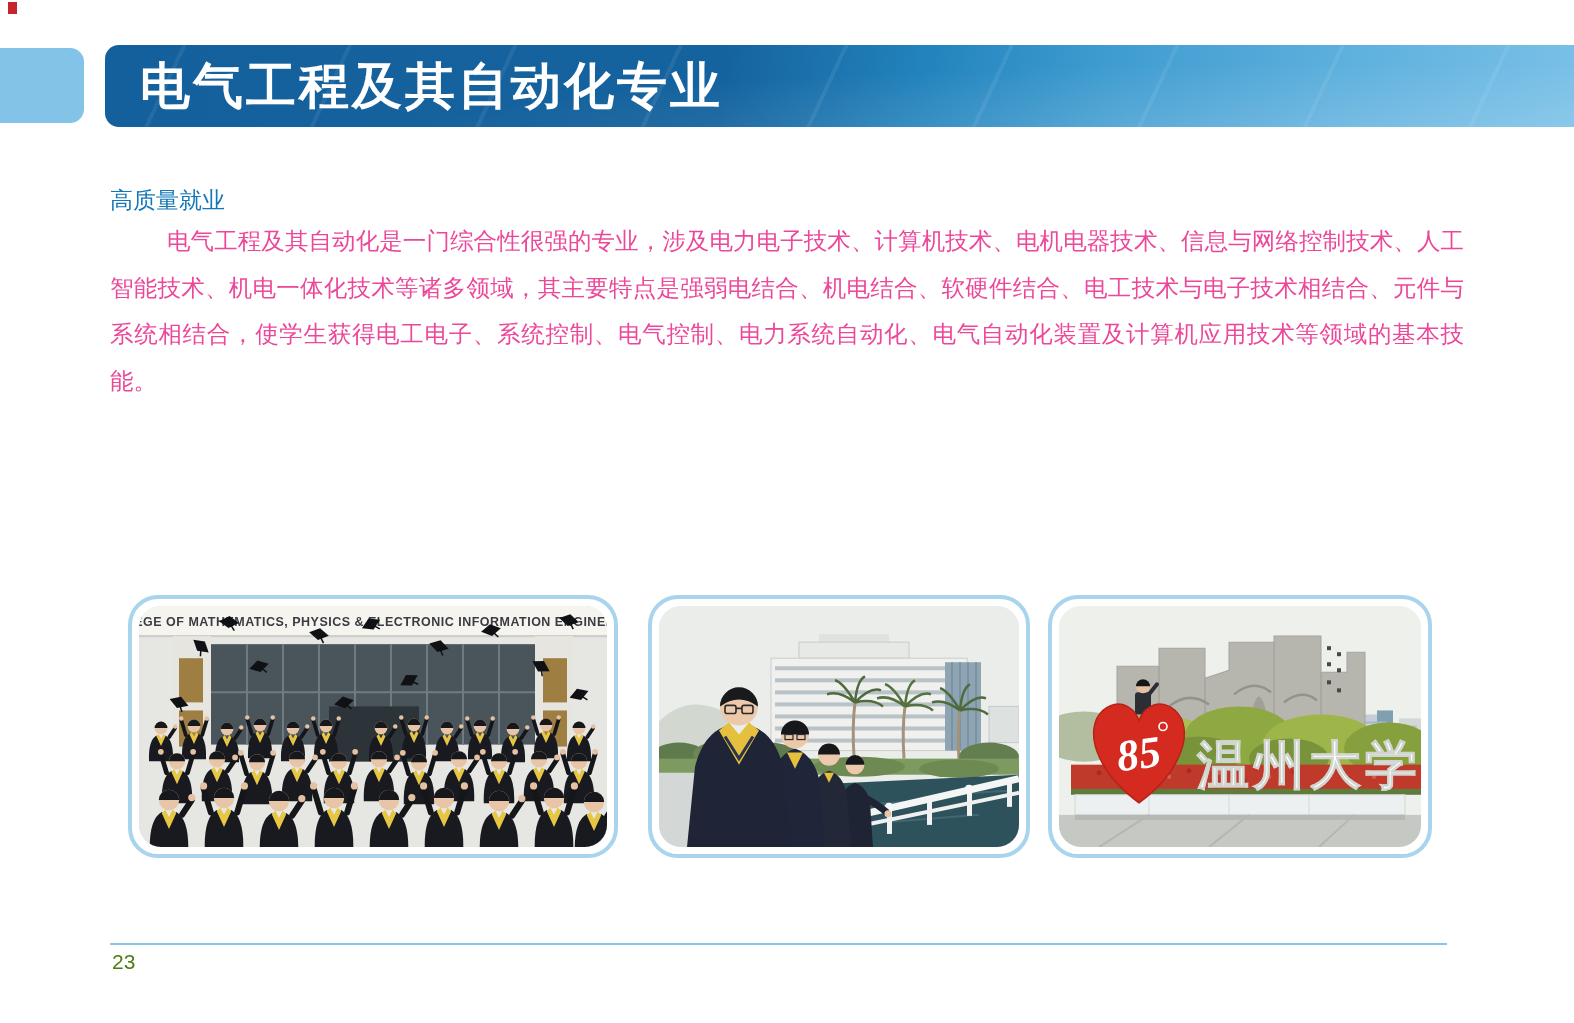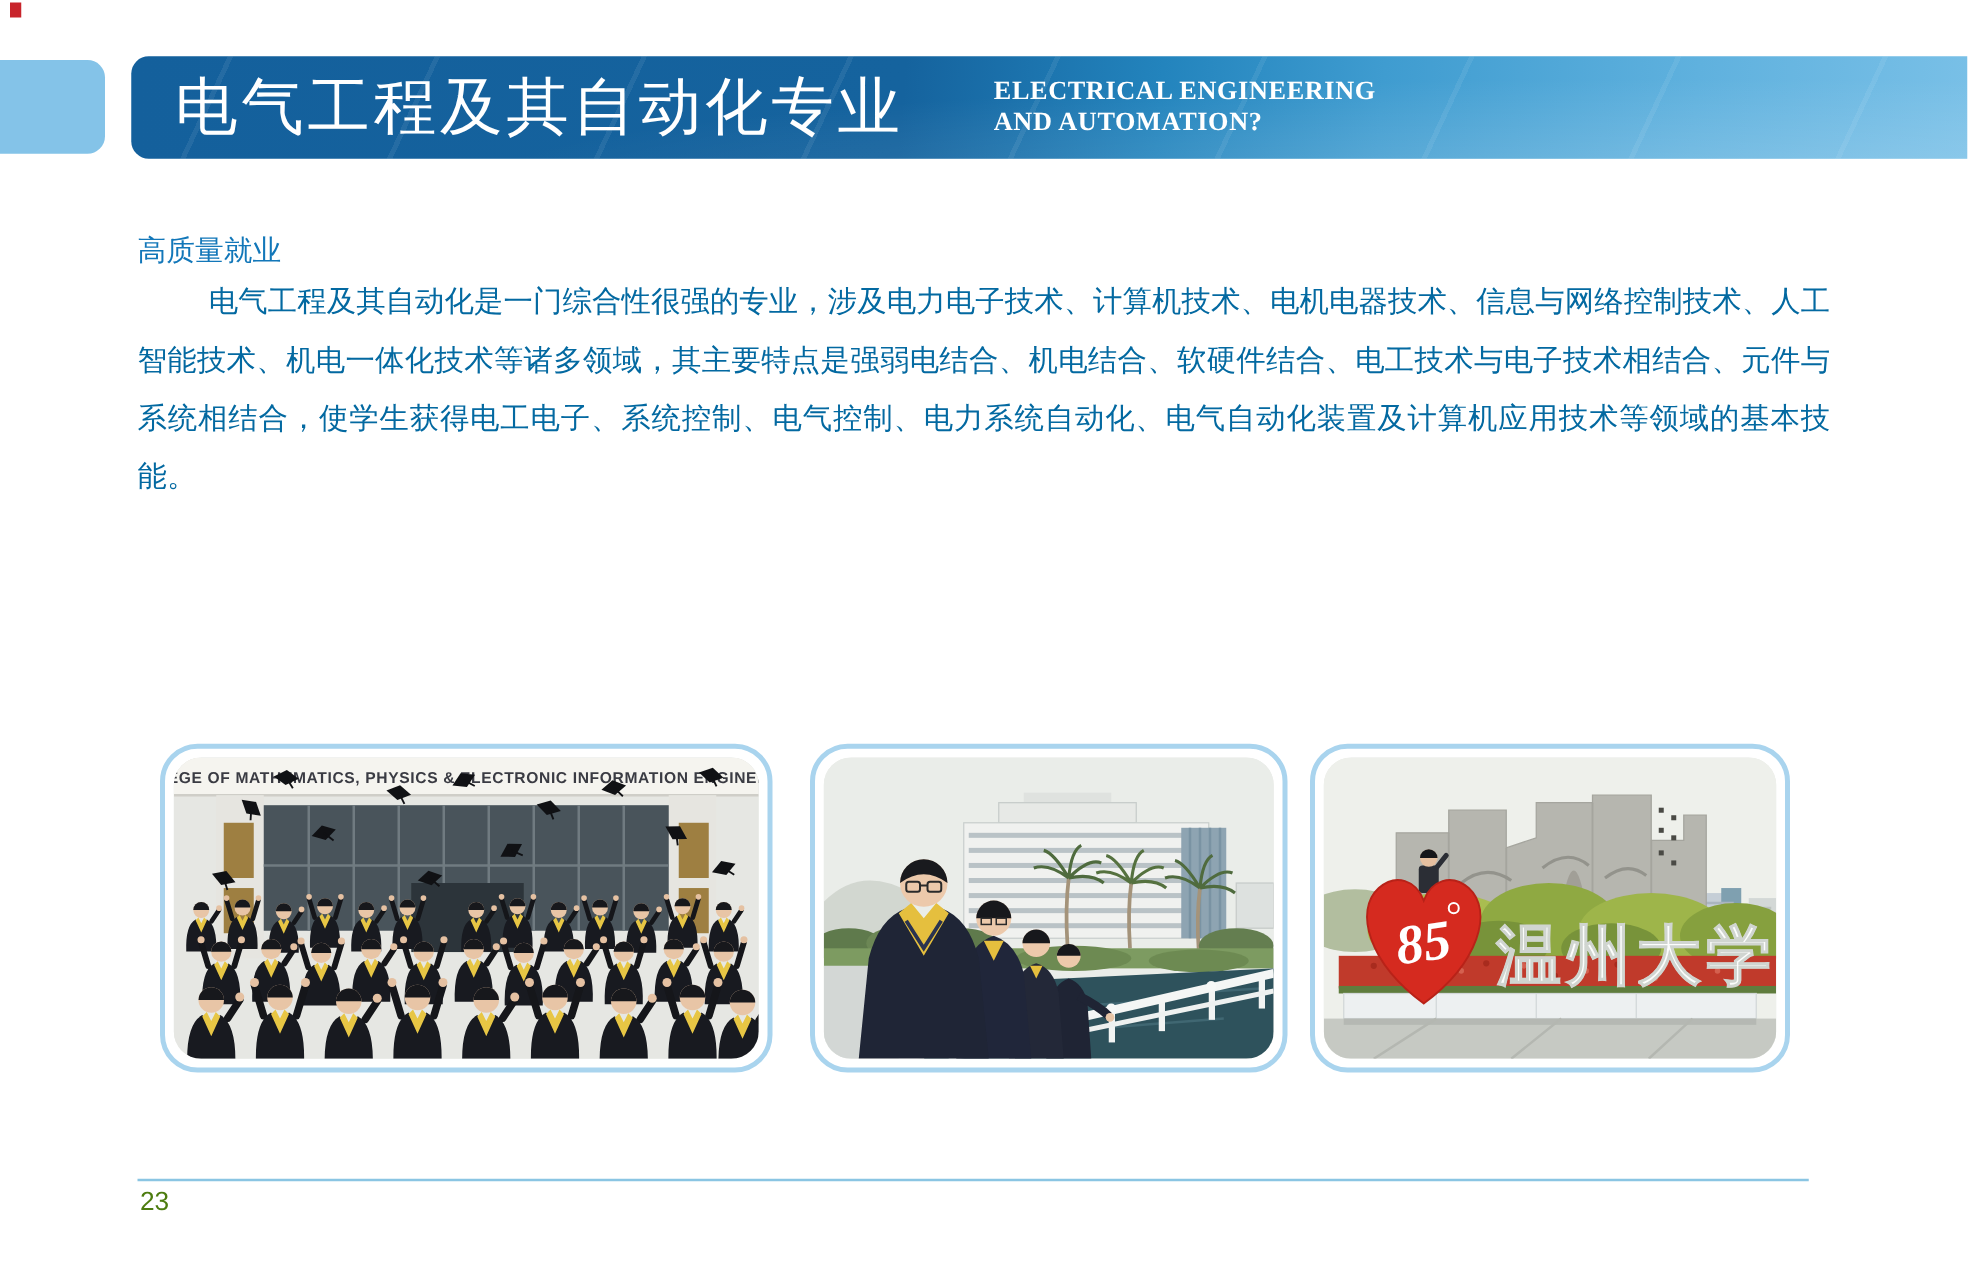--- a/index.html
+++ b/index.html
@@ -19,35 +19,35 @@
     background:linear-gradient(95deg,#14609c 0%,#15639e 42%,#2384bd 56%,#3f9cd0 68%,#5fb1de 85%,#79c0e7 100%);
   }
   .banner::before{ 
     content:"";position:absolute;inset:0;
     background:
       repeating-linear-gradient(115deg,transparent 0 70px,rgba(255,255,255,.07) 70px 74px,transparent 74px 150px),
       radial-gradient(120% 180% at 85% 120%,rgba(255,255,255,.18) 0%,rgba(255,255,255,0) 55%);
   }
   .title-cn{
     position:absolute;left:35px;top:50%;transform:translateY(-50%);
-    font-size:50px;font-weight:400;color:#ffffff;letter-spacing:3px;white-space:nowrap;
+    font-size:50px;font-weight:700;color:#ffffff;letter-spacing:3px;white-space:nowrap;
   }
   .title-en{
     position:absolute;left:690px;top:15px;color:#ffffff;
     font-family:"Liberation Serif",serif;font-weight:bold;font-size:21px;line-height:25px;
     letter-spacing:.5px;white-space:nowrap;
   }
   
   .section-heading{
     position:absolute;left:110px;top:185px;
     font-size:23px;font-weight:normal;color:#1277b9;
   }
   .body-text{
     position:absolute;left:110px;top:218px;width:1354px;
-    font-size:23.5px;line-height:46.5px;color:#0369a1;text-align:justify;
+    font-size:23.5px;line-height:46.5px;color:#ec4899;text-align:justify;
   }
   .body-text p{margin:0;text-indent:57px;}
   
   .photo-frame{
     position:absolute;top:595px;height:263px;box-sizing:border-box;
     border:4px solid #a9d4ee;border-radius:30px;background:#ffffff;padding:7px;
   }
   .photo-frame.f1{left:128px;width:490px;}
   .photo-frame.f2{left:648px;width:382px;}
   .photo-frame.f3{left:1048px;width:384px;}
@@ -58,24 +58,20 @@
   .page-number{position:absolute;left:112px;top:950px;font-size:21px;color:#4d7c0f;}
 </style>
 </head>
 <body>
 
 <div class="red-mark"></div>
 
 <div class="accent-square"></div>
 <div class="banner">
   <div class="title-cn">电气工程及其自动化专业</div>
-  <div class="title-en">
-    <div>ELECTRICAL ENGINEERING</div>
-    <div>AND AUTOMATION?</div>
-  </div>
 </div>
 
 <div class="section-heading">高质量就业</div>
 <div class="body-text">
   <p>电气工程及其自动化是一门综合性很强的专业，涉及电力电子技术、计算机技术、电机电器技术、信息与网络控制技术、人工智能技术、机电一体化技术等诸多领域，其主要特点是强弱电结合、机电结合、软硬件结合、电工技术与电子技术相结合、元件与系统相结合，使学生获得电工电子、系统控制、电气控制、电力系统自动化、电气自动化装置及计算机应用技术等领域的基本技能。</p>
 </div>
 
 <div class="photo-frame f1">
   <div class="photo">
     <svg viewBox="0 0 468 240" preserveAspectRatio="none">

